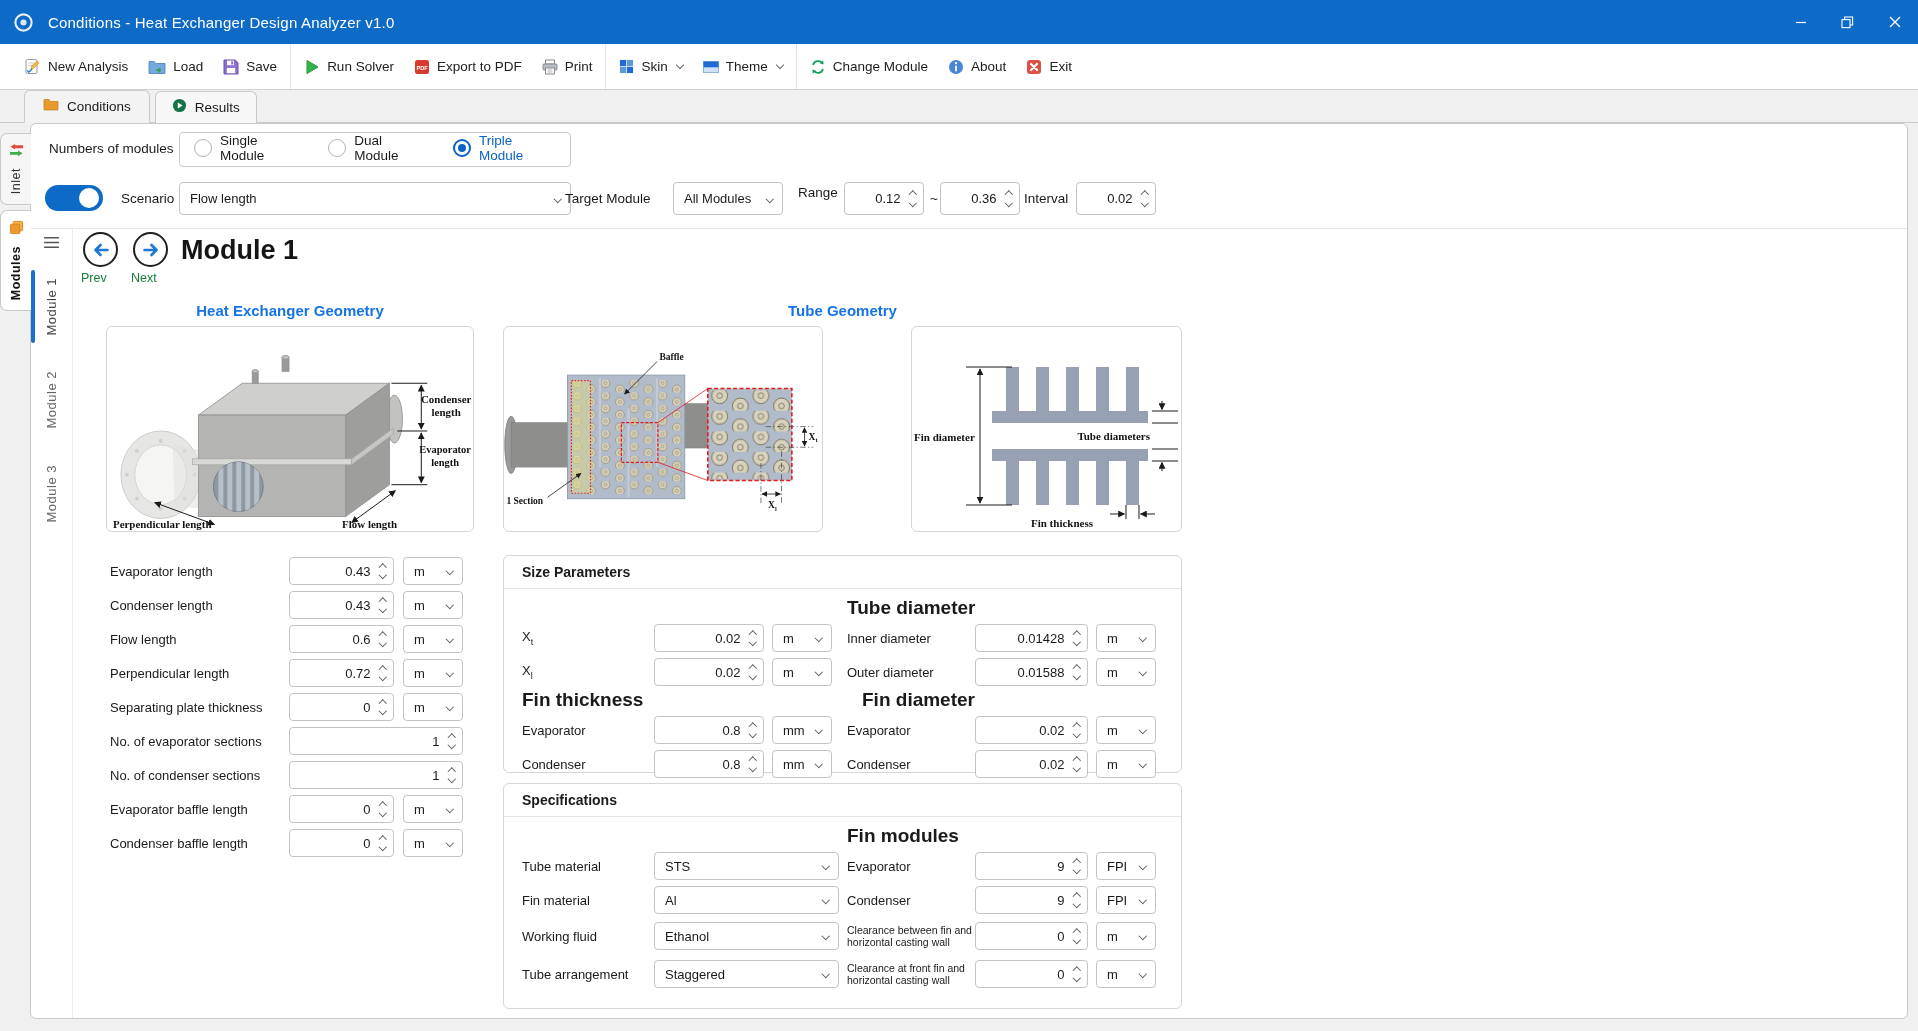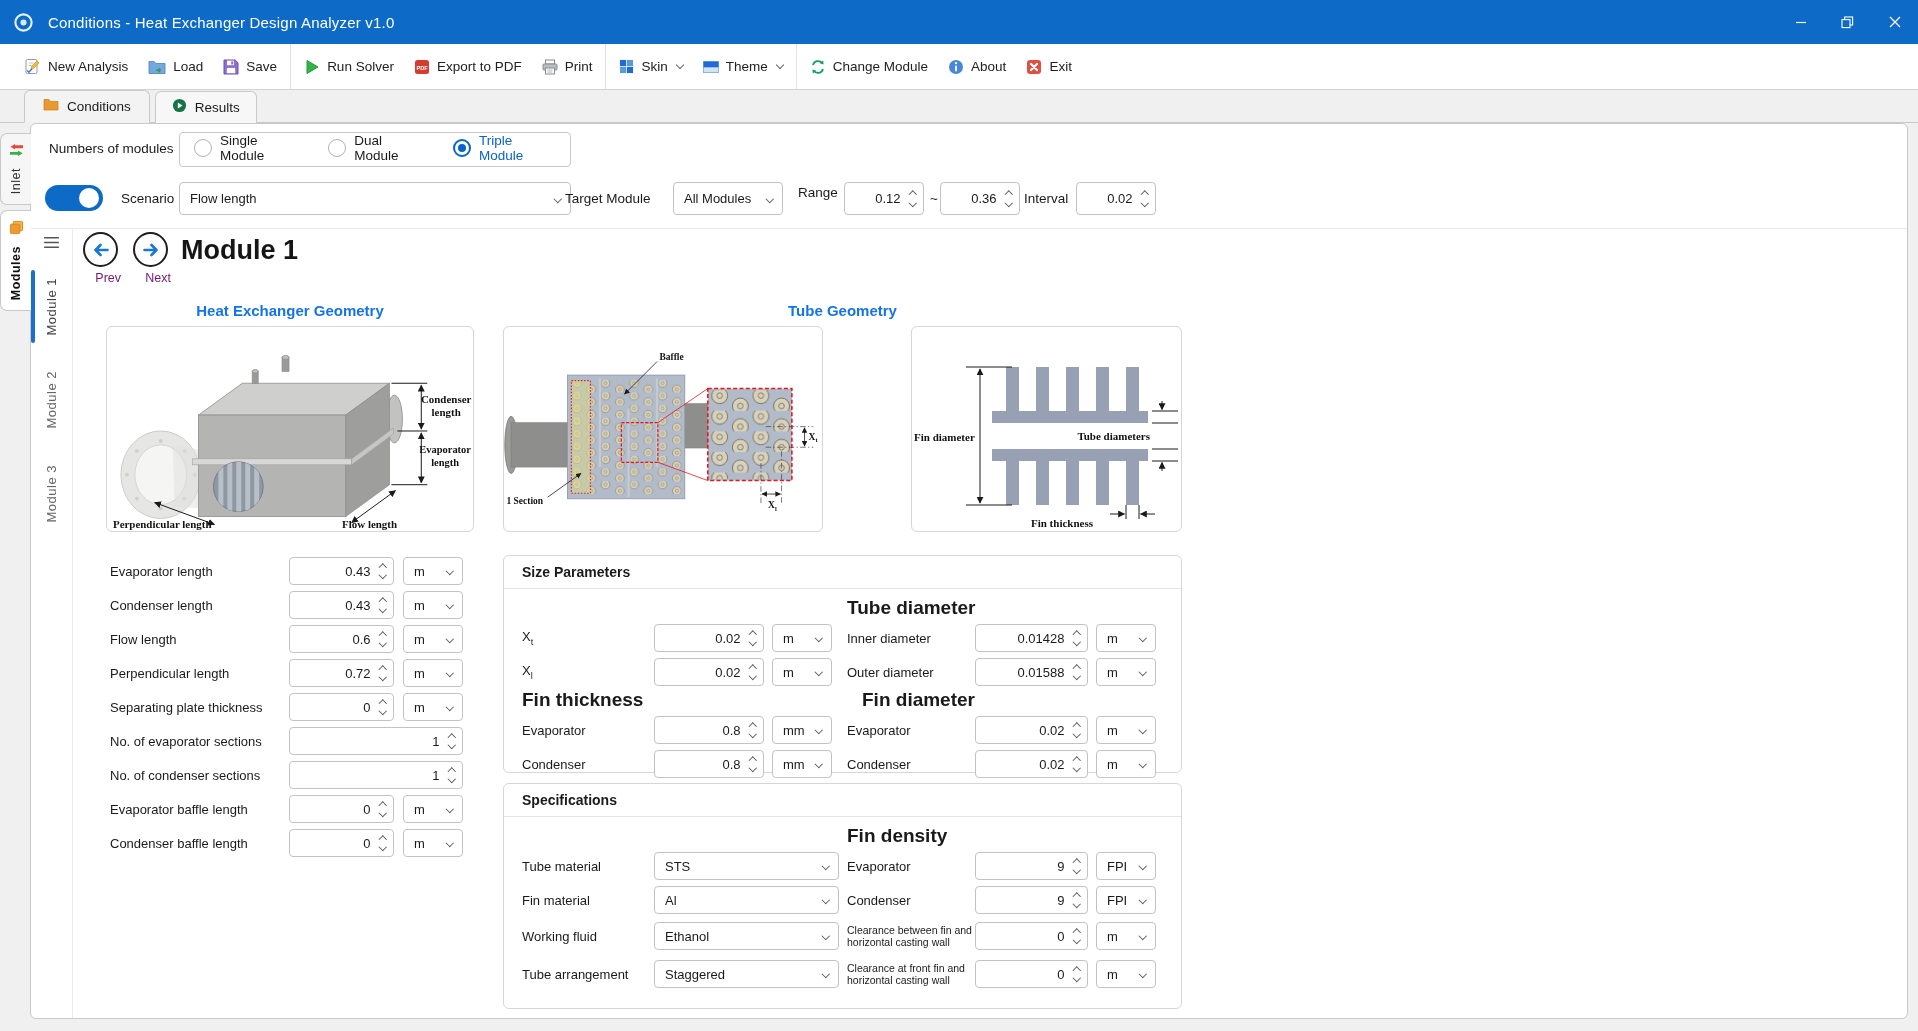--- a/index.html
+++ b/index.html
@@ -61,21 +61,21 @@
   
   .module-area { position:absolute; left:0; right:0; top:104px; bottom:0; border-top:1px solid #e8e8e8; display:flex; }
   .module-rail { width:42px; border-right:1px solid #ececec; display:flex; flex-direction:column; align-items:center; padding-top:6px; }
   .mtab { position:relative; width:100%; display:flex; justify-content:center; padding:12px 0; margin-top:12px; }
   .mtab .vtext { font-size:13px; color:#666; }
   .mtab.active .vtext { color:#444; }
   .mtab.active::before { content:''; position:absolute; left:0; top:4px; bottom:4px; width:4px; border-radius:2px; background:#1b6fce; }
   .module-content { position:relative; flex:1; }
 
   .circle-btn { position:absolute; width:35px; height:35px; border:2.5px solid #1f1f1f; border-radius:50%; background:#fff; display:flex; align-items:center; justify-content:center; }
-  .nav-label { position:absolute; font-size:12.5px; color:#701a75; width:40px; text-align:right; }
+  .nav-label { position:absolute; font-size:12.5px; color:#15803d; width:40px; text-align:left; }
   .module-title { position:absolute; left:108px; top:6px; font-size:27px; font-weight:bold; color:#151515; }
 
   .section-title { position:absolute; top:73px; font-size:15px; font-weight:bold; color:#1574e5; text-align:center; }
 
   .card { position:absolute; top:97px; height:206px; background:#fff; border:1px solid #d6d6d6; border-radius:6px; overflow:hidden; }
   .card svg { display:block; width:100%; height:100%; }
 
   
   .geo-form { position:absolute; left:37px; top:328px; width:353px; display:flex; flex-direction:column; gap:6px; }
   .frow { display:flex; align-items:center; height:28px; }
@@ -786,21 +786,21 @@
                   </div>
               </div>
             </div>
           </div>
 
           <div class="panel" style="top:554px; height:226px;">
             <div class="panel-title">Specifications</div>
             <div class="panel-body">
               <div class="prow sub">
                   <span class="sp325"></span>
-                  <span class="subh">Fin density</span>
+                  <span class="subh">Fin modules</span>
                 </div>
               <div class="prow">
                 <span class="pl1">Tube material</span>
                 <div class="combo pdd">
                     <span>STS</span>
                     <i class="chev dn"></i>
                   </div>
                 <span class="pl2" style="margin-left:8px;">Evaporator</span>
                 <div class="spin psp2">
                     <span>9</span>

